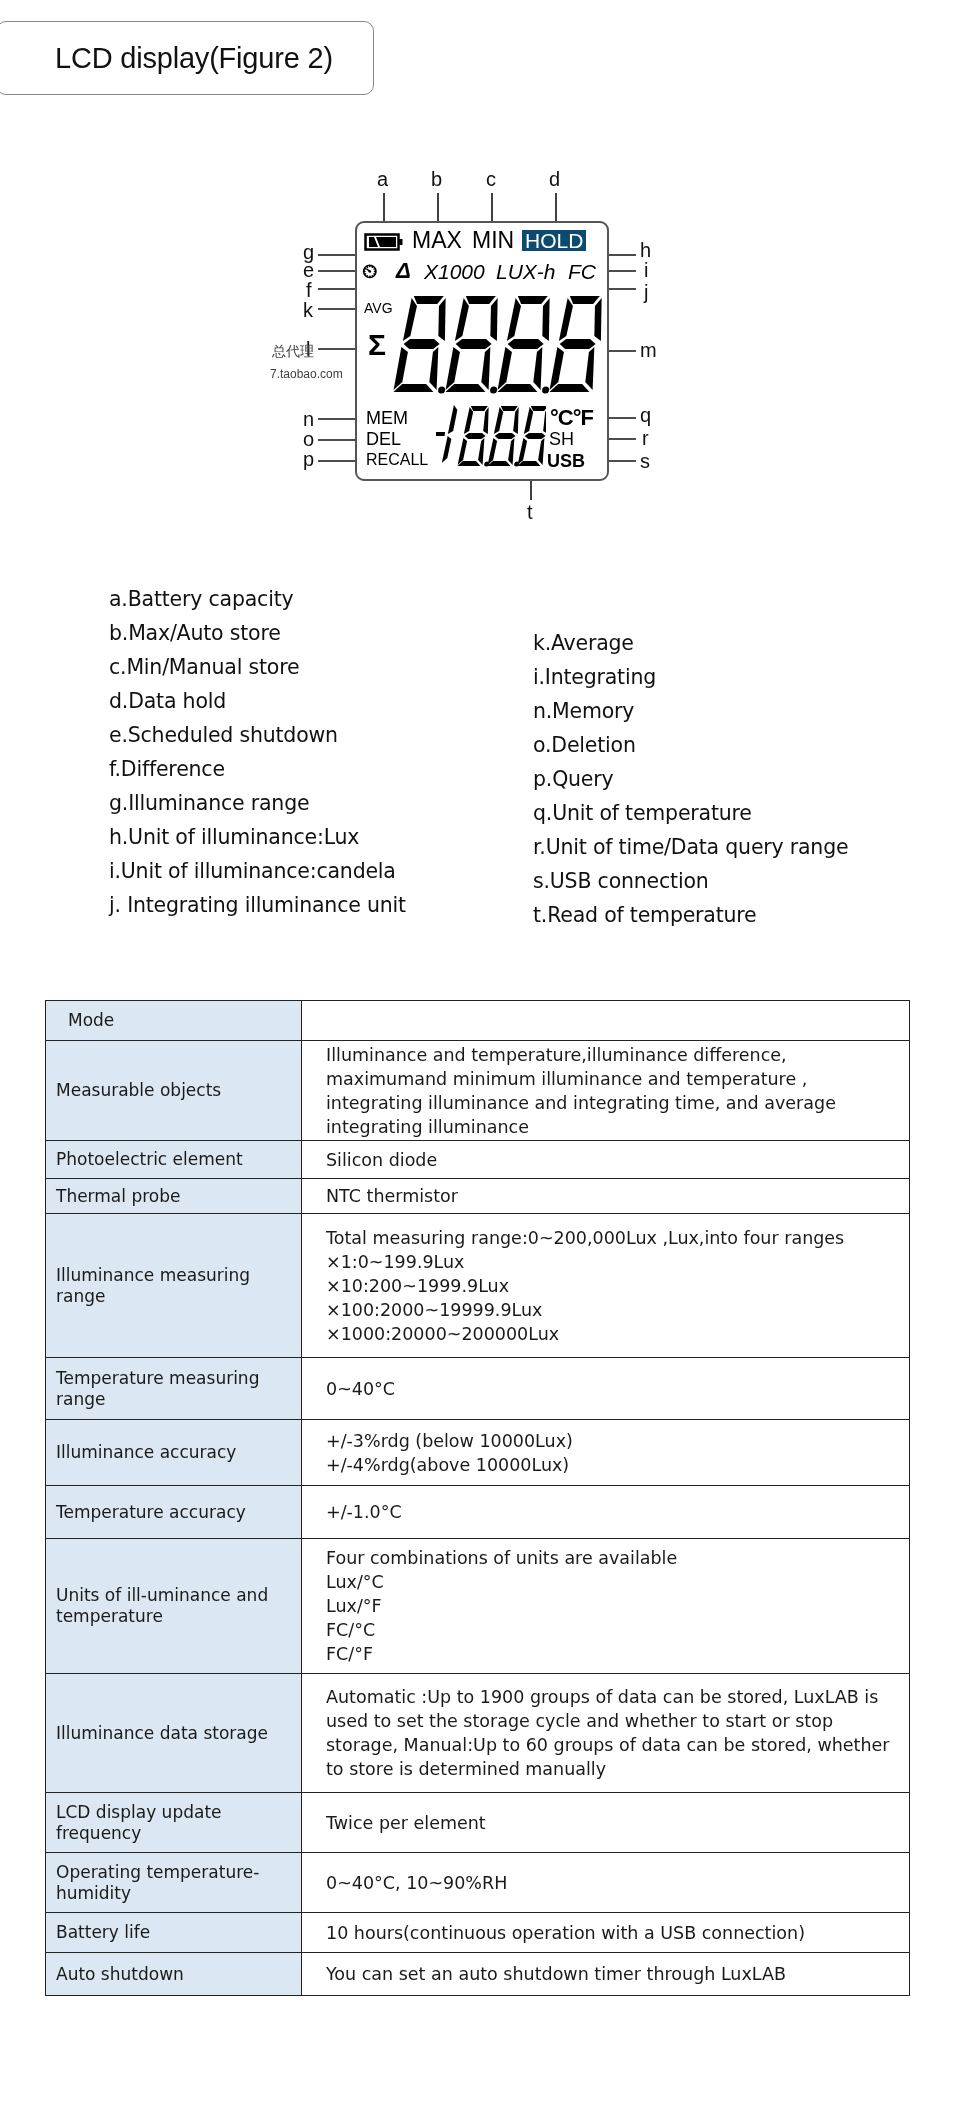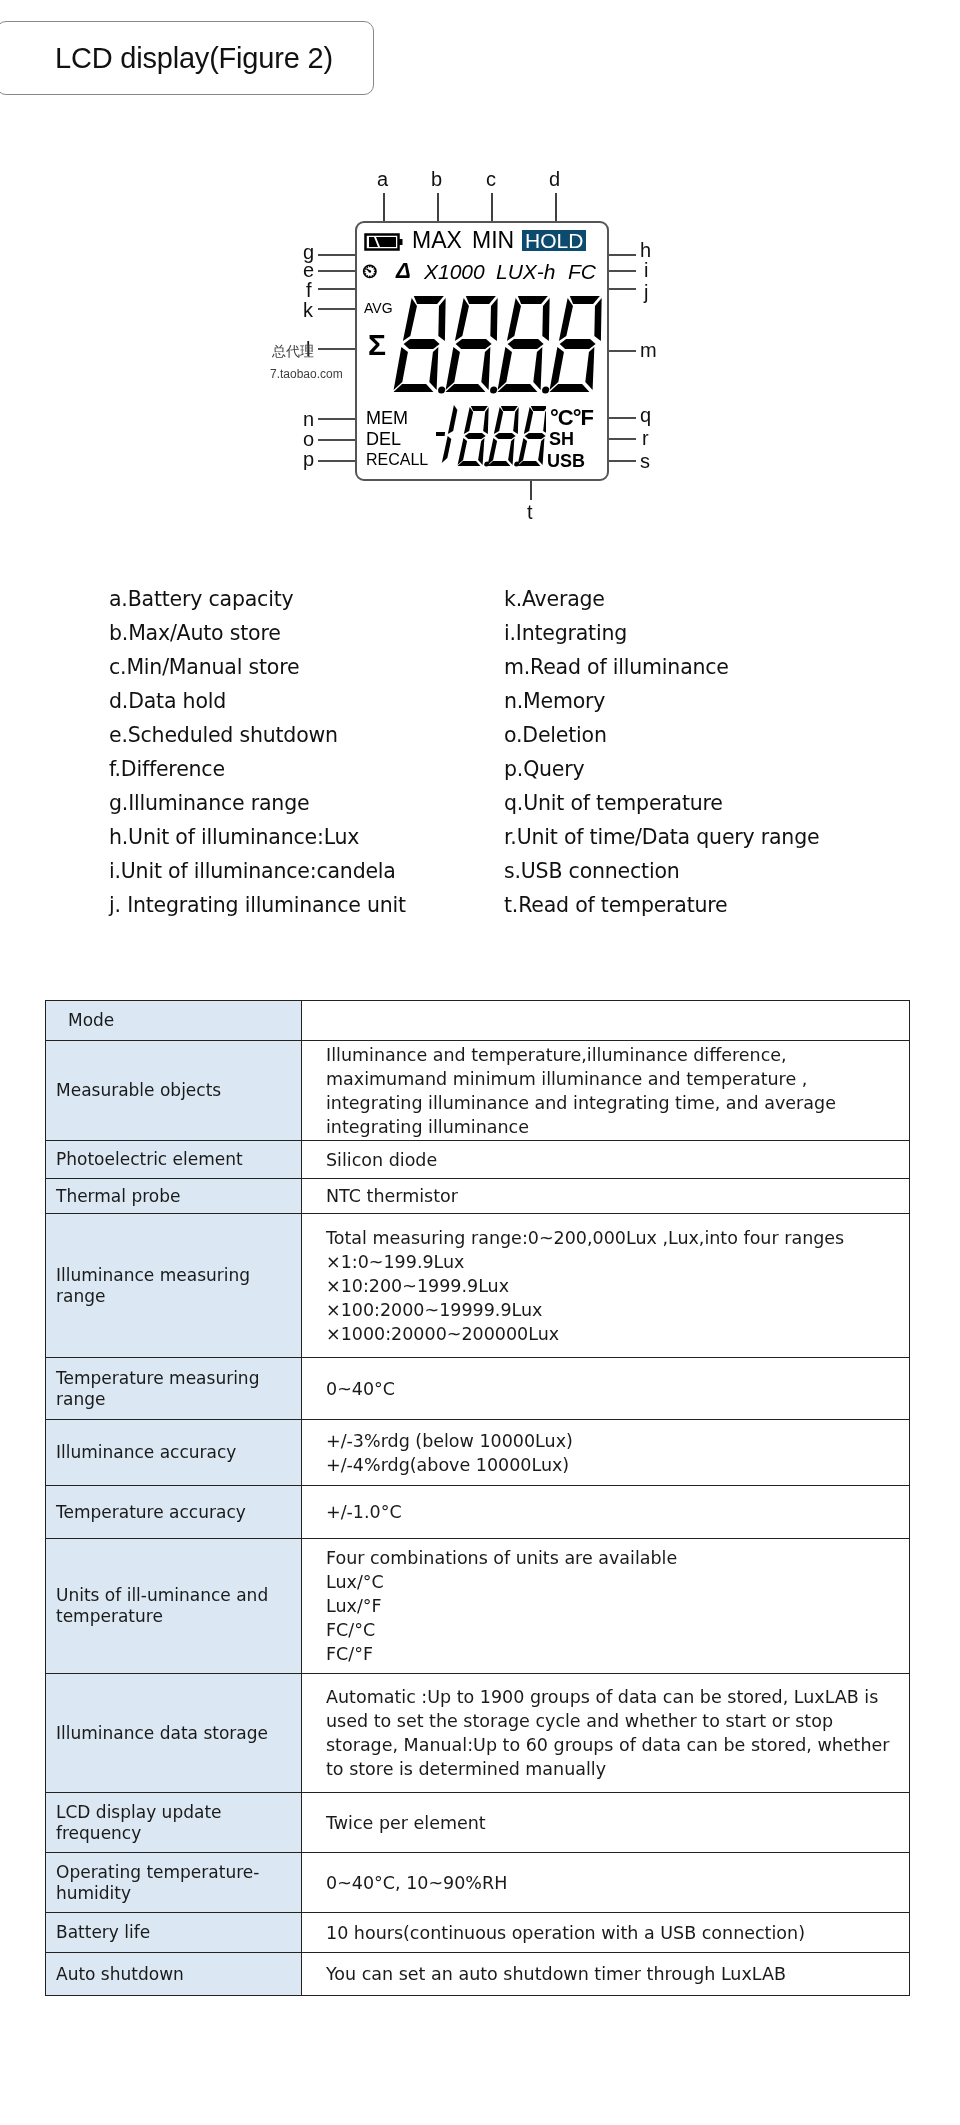--- a/index.html
+++ b/index.html
@@ -166,40 +166,39 @@
       <polygon points="15,32 19,35 17,54 12,59" fill="#000"></polygon>
       <use href="#seg8s" x="30" y="2"></use>
       <circle cx="57" cy="60" r="2.5" fill="#000"></circle>
       <use href="#seg8s" x="60" y="2"></use>
       <circle cx="87" cy="60" r="2.5" fill="#000"></circle>
       <use href="#seg8s" x="90" y="2"></use>
     </g>
   </svg>
 
   <span class="lcd-text" style="left:550px;top:407px;font-size:22px;font-weight:bold;letter-spacing:-1px;">°C°F</span>
-  <span class="lcd-text" style="left:549px;top:430px;font-size:18px;font-weight:bold;">SH</span>
+  <span class="lcd-text" style="left:549px;top:430px;font-size:18px;font-weight:normal;">SH</span>
   <span class="lcd-text" style="left:547px;top:452px;font-size:18px;font-weight:bold;">USB</span>
 </div>
 
 <div class="legend-col" style="left:109px;">
   <div class="legend-item">a.Battery capacity</div>
   <div class="legend-item">b.Max/Auto store</div>
   <div class="legend-item">c.Min/Manual store</div>
   <div class="legend-item">d.Data hold</div>
   <div class="legend-item">e.Scheduled shutdown</div>
   <div class="legend-item">f.Difference</div>
   <div class="legend-item">g.Illuminance range</div>
   <div class="legend-item">h.Unit of illuminance:Lux</div>
   <div class="legend-item">i.Unit of illuminance:candela</div>
   <div class="legend-item">j. Integrating illuminance unit</div>
 </div>
-<div class="legend-col" style="left:504px;">
+<div class="legend-col" style="left:533px;margin-top:44px;">
   <div class="legend-item">k.Average</div>
   <div class="legend-item">i.Integrating</div>
-  <div class="legend-item">m.Read of illuminance</div>
   <div class="legend-item">n.Memory</div>
   <div class="legend-item">o.Deletion</div>
   <div class="legend-item">p.Query</div>
   <div class="legend-item">q.Unit of temperature</div>
   <div class="legend-item">r.Unit of time/Data query range</div>
   <div class="legend-item">s.USB connection</div>
   <div class="legend-item">t.Read of temperature</div>
 </div>
 
 <table class="spec-table">

